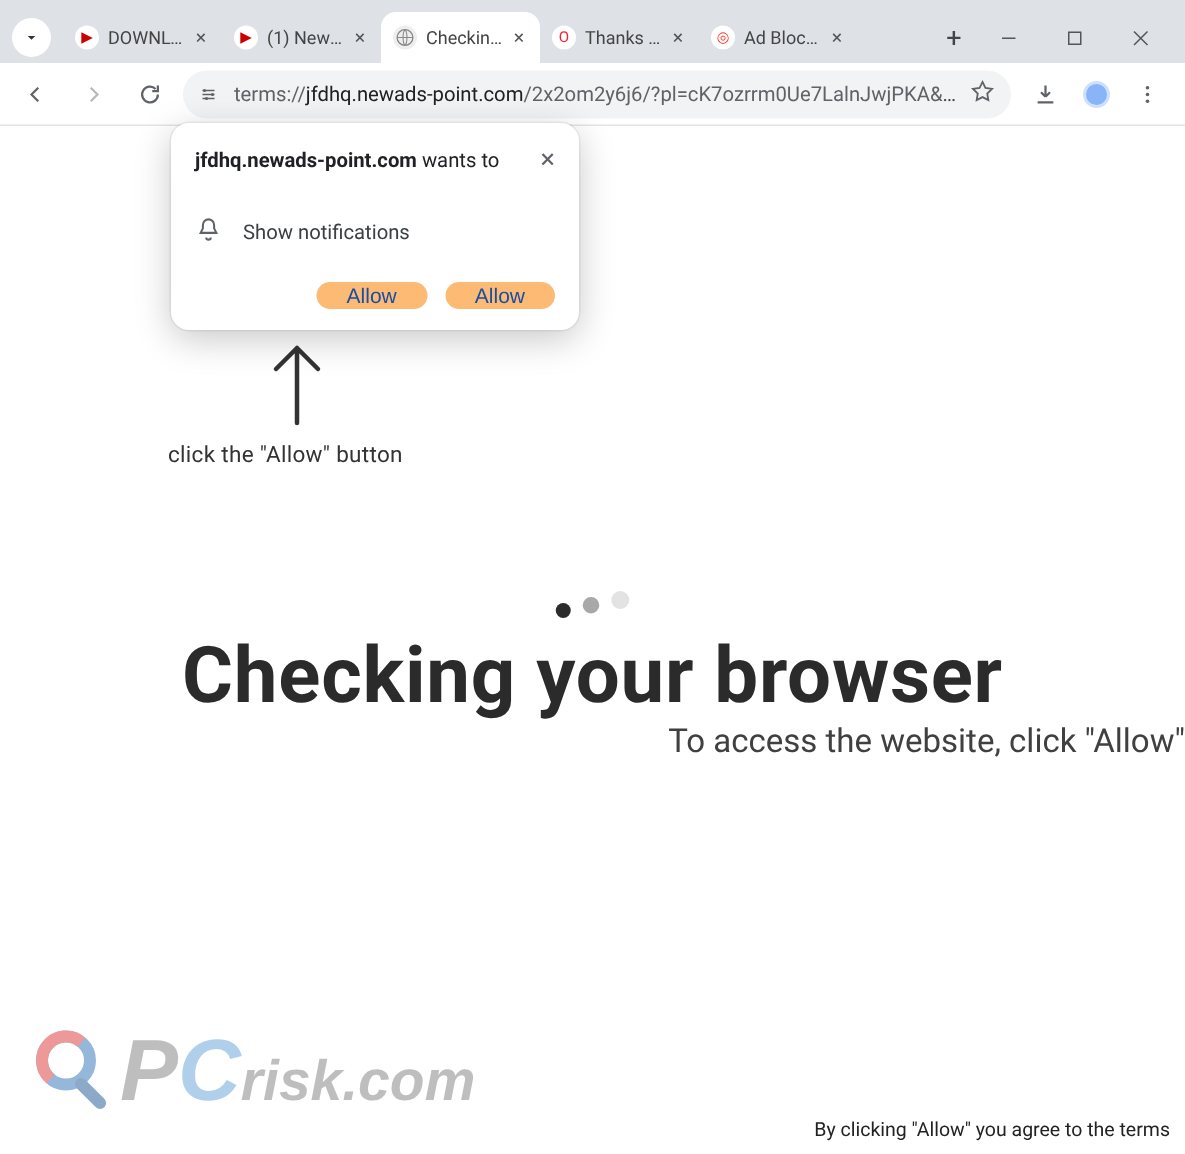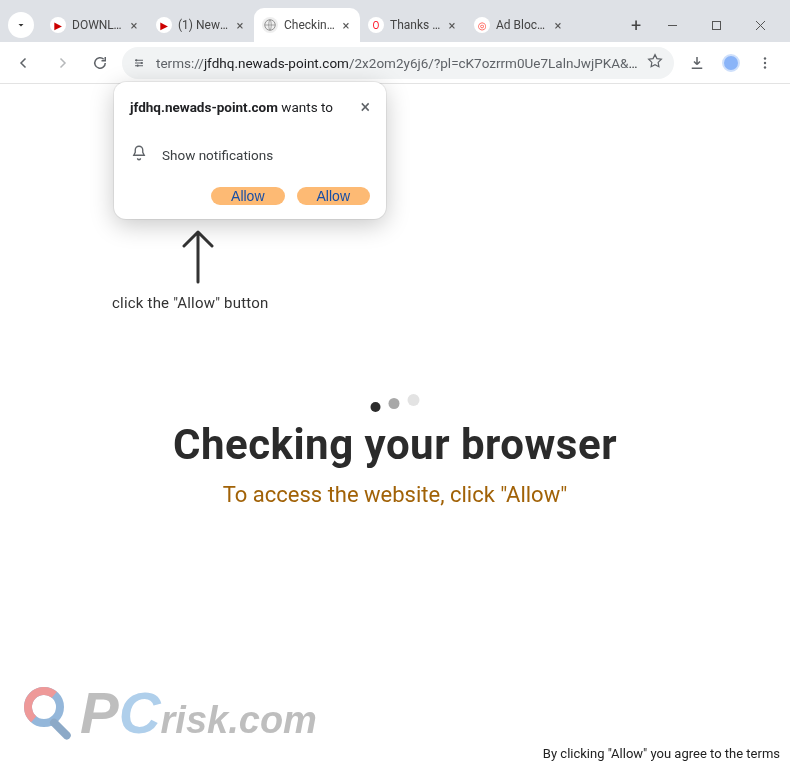--- a/index.html
+++ b/index.html
@@ -168,31 +168,31 @@
     transform: translateX(-50%);
     display:flex; gap:8px; align-items:flex-end;
   }
   .dots span { width:10px; height:10px; background:#2b2b2b; border-radius:50%; }
   .dots span:nth-child(2){ background:#a8a8a8; width:11px; height:11px; position:relative; top:-3px;}
   .dots span:nth-child(3){ background:#e3e3e3; width:12px; height:12px; position:relative; top:-6px;}
   .headline {
     position:absolute;
     left:0; right:0; top: 336px;
     text-align:center;
-    font-size: 42px;
+    font-size: 52px;
     font-weight: 700;
     color:#2b2b2b;
     letter-spacing: .5px;
   }
   .subline {
     position:absolute;
     left:0; right:0; top: 398px;
-    text-align:center;
+    text-align:right;
     font-size: 22px;
-    color:#a16207;
+    color:#404040;
   }
   .terms {
     position:absolute;
     right: 10px; bottom: 8px;
     font-size: 13px;
     color:#222;
   }
   .terms .u { }
 
   

